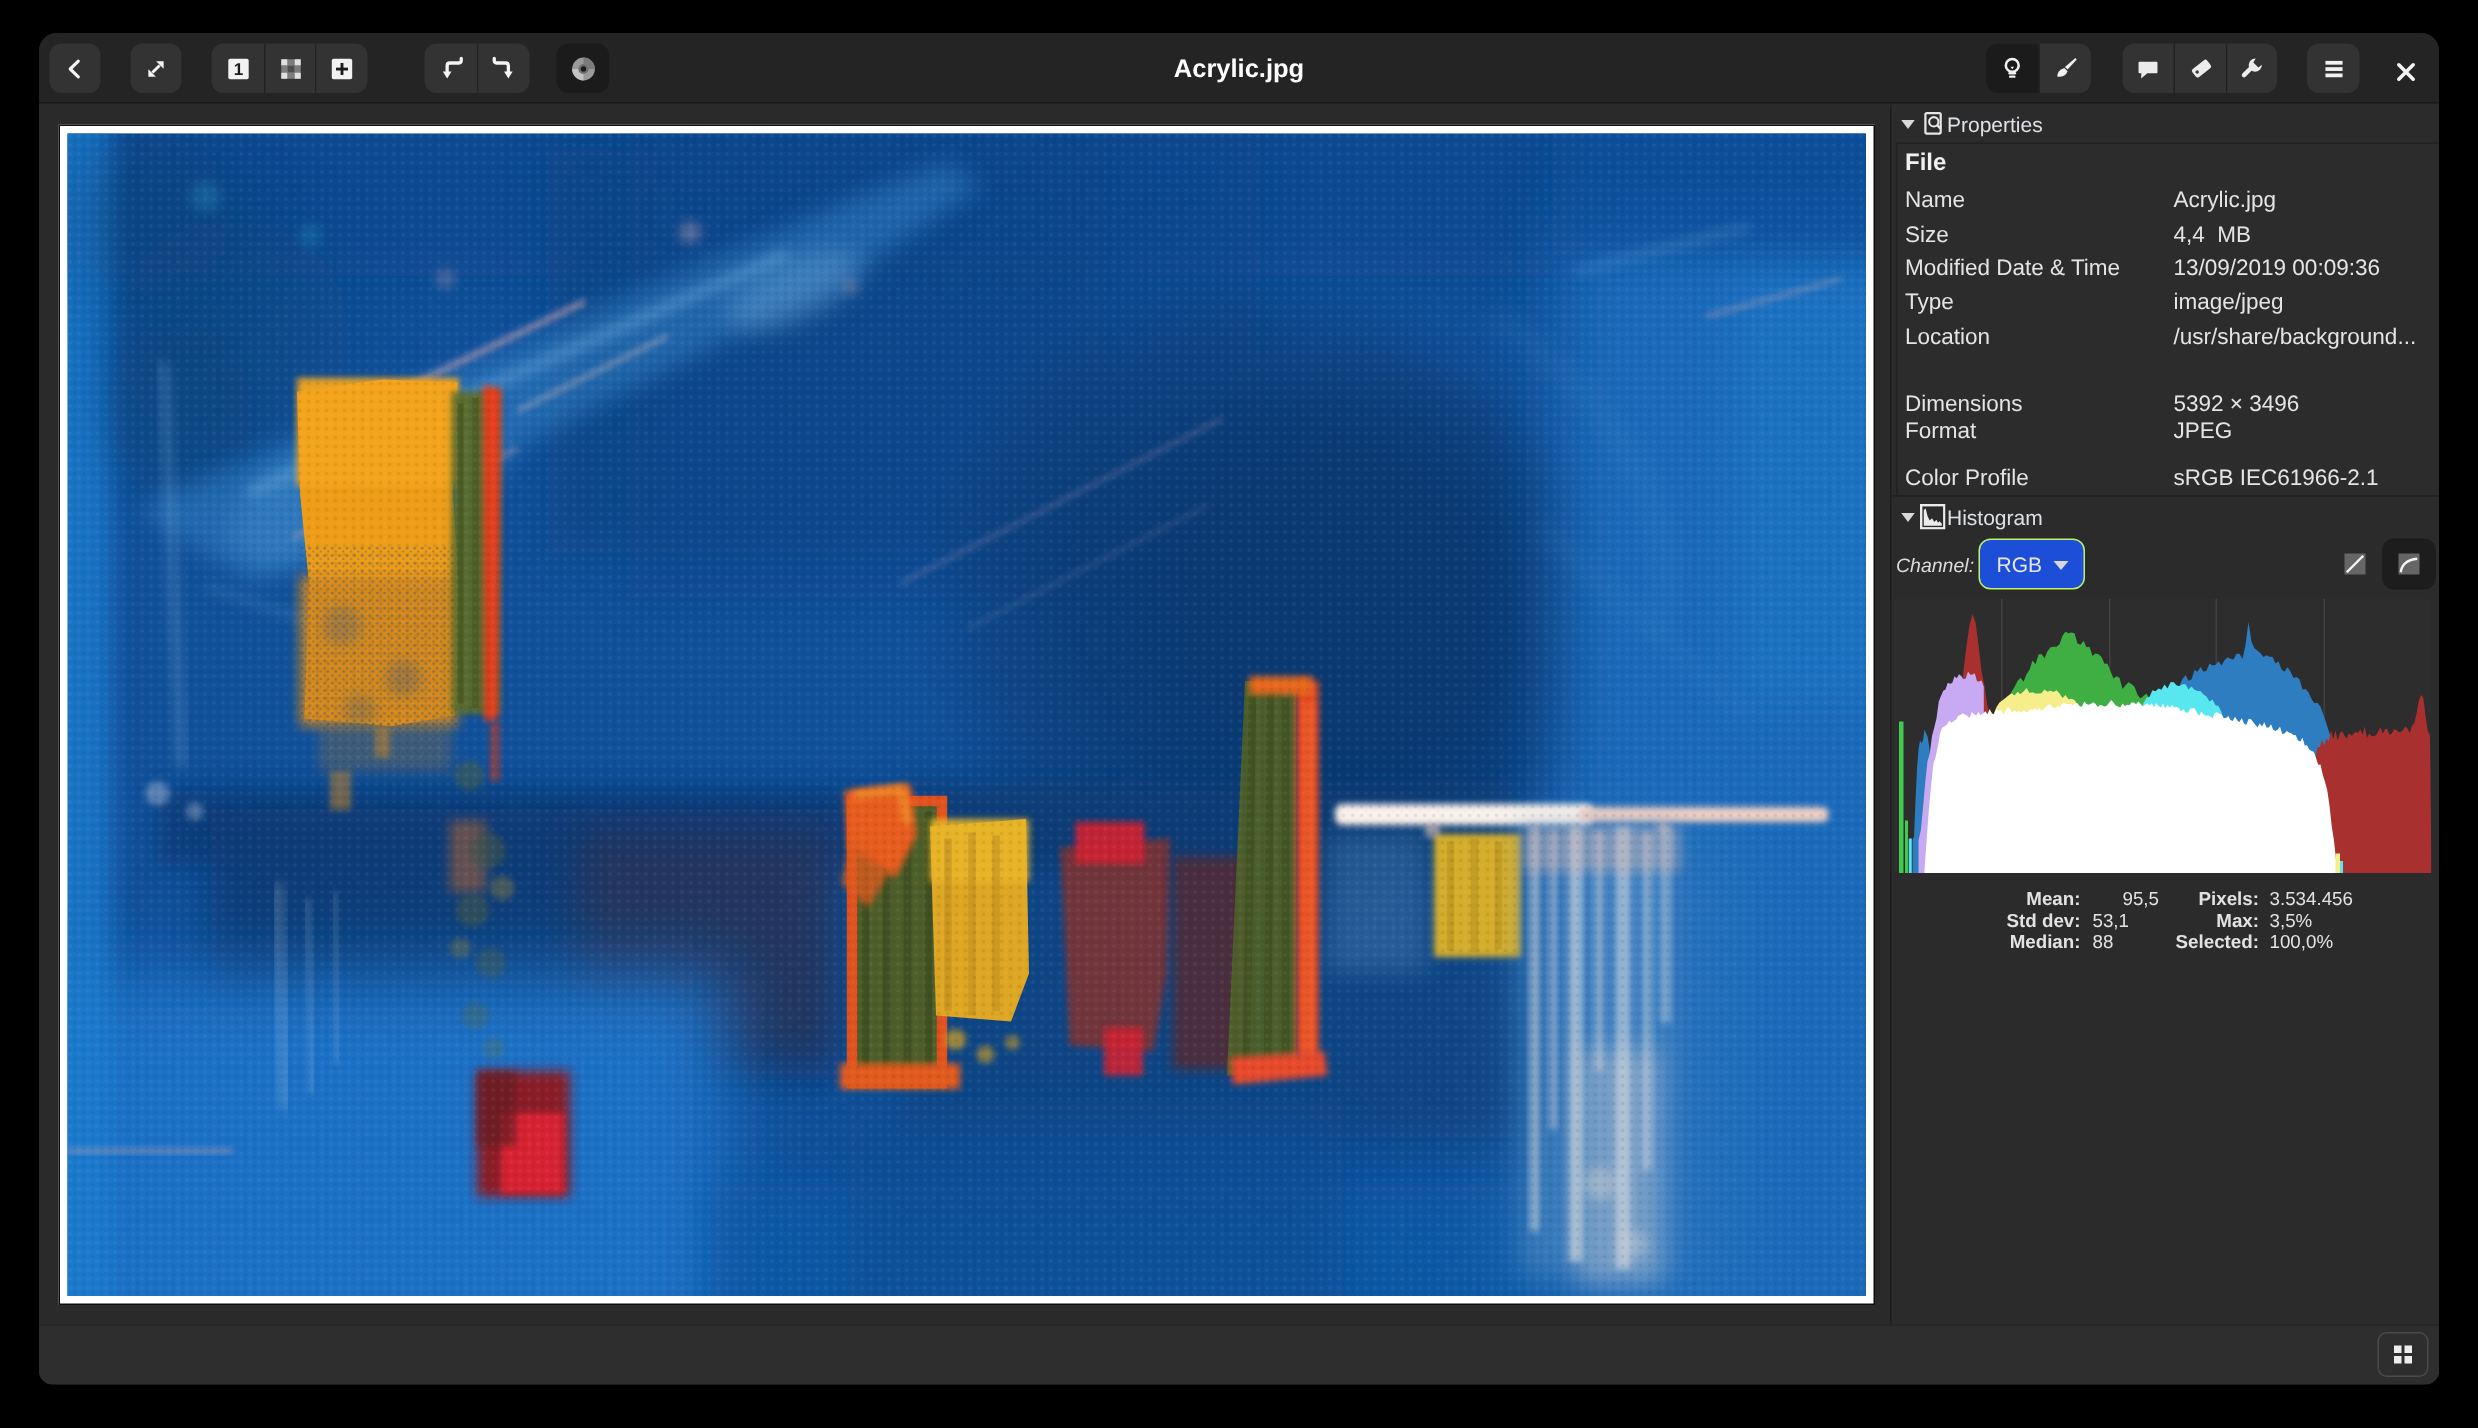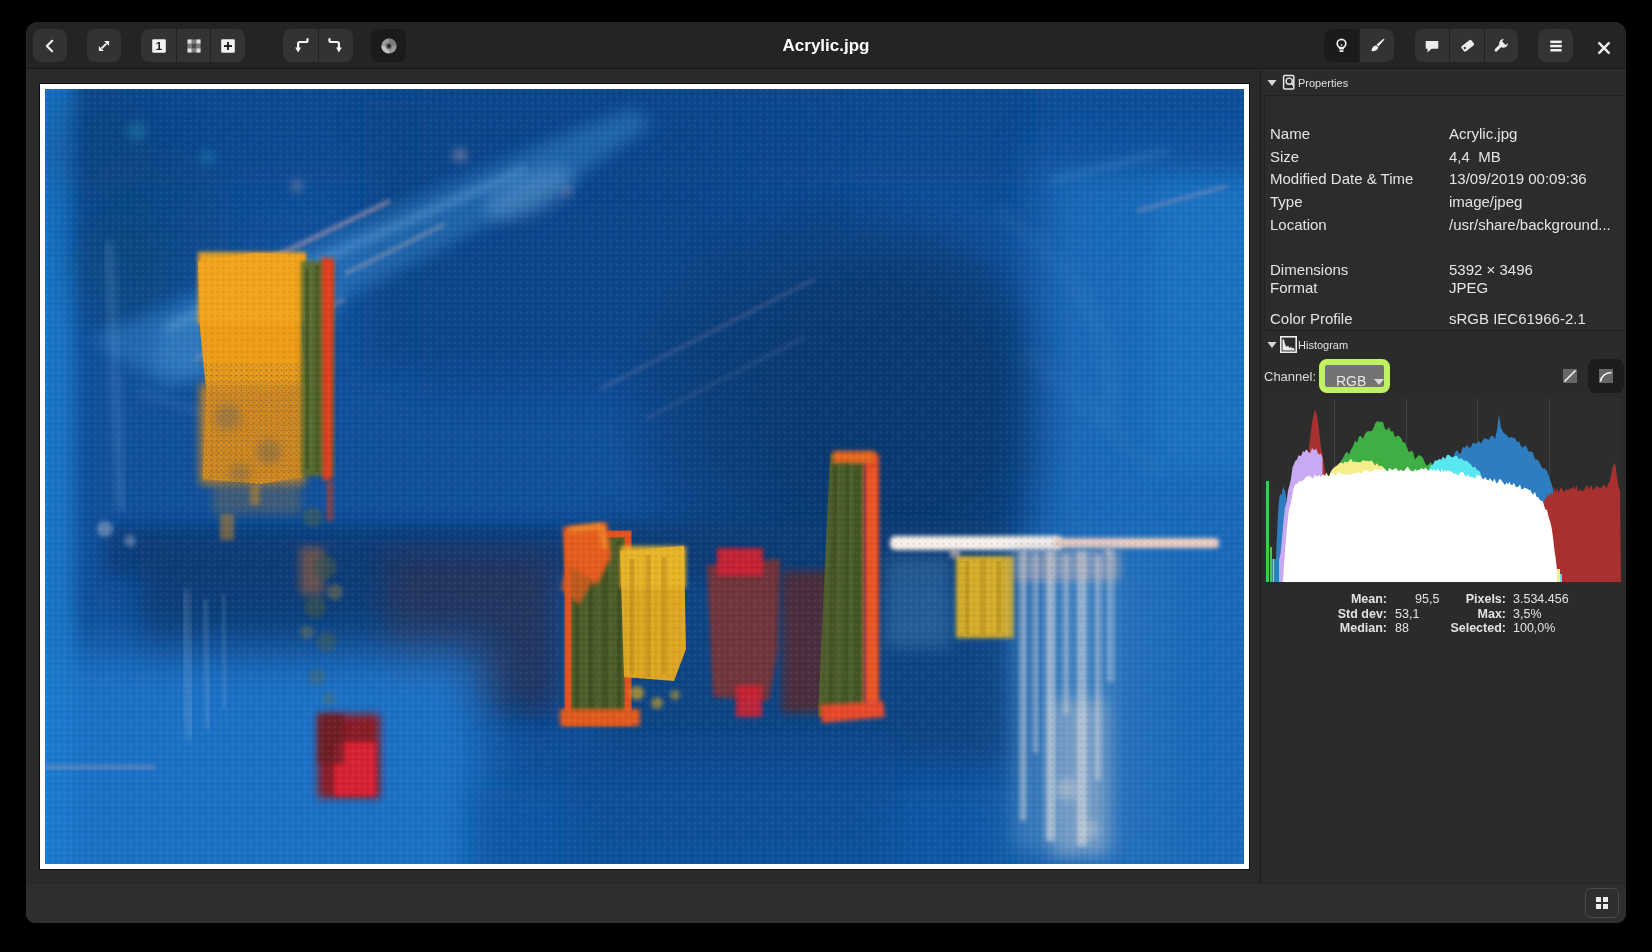--- a/index.html
+++ b/index.html
@@ -25,21 +25,21 @@
   .mainpane { position:absolute; left:0; top:48px; width:1234px; height:813px;
     background:#2a2a2a; }
   .frame { position:absolute; left:13px; top:13px; width:1211px; height:787px;
     background:#ffffff; border:1px solid #0e0e0e; }
   .sidebar { position:absolute; left:1234px; top:48px; width:366px; height:813px;
     background:#2b2b2b; border-left:1px solid #1d1d1d; }
   .statusbar { position:absolute; left:0; top:861px; width:1600px; height:40px;
     background:#2e2e2e; border-top:1px solid #252525; color:#d8d8d8;
     font-size:18px; }
   .exphead { position:absolute; left:0; width:365px; height:26px; color:#dde0e4;
-    font-size:11px; }
+    font-size:14px; }
   .propbody { position:absolute; left:3px; top:25px; width:362px; height:236px;
     background:#2c2c2c; border-top:1px solid #212121; border-bottom:1px solid #212121;
     border-left:1px solid #212121; }
   .prow { position:absolute; left:5px; width:350px; height:22px; color:#e4e4e4;
     font-size:15px; white-space:nowrap; }
   .prow .val { position:absolute; left:179px; top:0; }
   .phead { font-weight:bold; font-size:16px; color:#f0f0f0; }
   .statrow { position:absolute; font-size:12.5px; color:#e2e2e2; white-space:nowrap; }
   .statrow b { position:absolute; text-align:right; width:100px; }
   .statrow span.v { position:absolute; }
@@ -357,20 +357,21 @@
           <path d="M0.5 1 L9.5 1 L5 7 Z" fill="#d8d8d8"></path>
         </svg>
       <svg width="17" height="17" viewBox="0 0 17 17" style="position:absolute;left:20px;top:4px;">
         <rect x="2.6" y="1.4" width="10.2" height="13.6" rx="1" fill="none" stroke="#e6e6e6" stroke-width="1.5"></rect>
         <circle cx="8.2" cy="7.2" r="3.1" fill="none" stroke="#e6e6e6" stroke-width="1.4"></circle>
         <path d="M10.3 9.3 L12.6 11.6" stroke="#e6e6e6" stroke-width="1.6"></path>
       </svg>
       <span style="position:absolute;left:37px;">Properties</span>
     </div>
     <div class="propbody">
+      <div class="prow phead" style="top:4px;">File</div>
       <div class="prow" style="top:29px;">Name<span class="val">Acrylic.jpg</span></div>
       <div class="prow" style="top:51.5px;">Size<span class="val">4,4&nbsp; MB</span></div>
       <div class="prow" style="top:74px;">Modified Date &amp; Time<span class="val">13/09/2019 00:09:36</span></div>
       <div class="prow" style="top:97px;">Type<span class="val">image/jpeg</span></div>
       <div class="prow" style="top:120px;">Location<span class="val">/usr/share/background...</span></div>
       <div class="prow" style="top:142.5px;margin-top:40px;">Format<span class="val">JPEG</span></div>
       <div class="prow" style="top:165px;">Dimensions<span class="val">5392 × 3496</span></div>
       <div class="prow" style="top:213.5px;">Color Profile<span class="val">sRGB IEC61966-2.1</span></div>
     </div>
 
@@ -379,22 +380,22 @@
       <svg width="10" height="8" viewBox="0 0 10 8" style="position:absolute;left:6px;top:10px;">
           <path d="M0.5 1 L9.5 1 L5 7 Z" fill="#d8d8d8"></path>
         </svg>
       <svg width="17" height="17" viewBox="0 0 17 17" style="position:absolute;left:19px;top:5px;">
         <rect x="0.8" y="0.8" width="15.4" height="15.4" fill="#2b2b2b" stroke="#ececec" stroke-width="1.6"></rect>
         <path d="M2.5 14.5 L2.5 4 L3.8 3 L5 8 L6.5 11 L8 9.5 L9.5 12 L11 10.5 L12 12.5 L13 11.5 L14.5 13 L14.5 14.5 Z" fill="#ececec"></path>
       </svg>
       <span style="position:absolute;left:37px;">Histogram</span>
     </div>
 
-    <div style="position:absolute;left:3px;top:299px;font-size:13px;color:#dcdcdc;">Channel:</div>
-    <div style="position:absolute;left:58px;top:289px;width:71px;height:34px;background:#737373;border:6px solid #bef264;border-radius:8px;">
+    <div style="position:absolute;left:3px;top:299px;font-size:13px;color:#dcdcdc;font-style:italic;">Channel:</div>
+    <div style="position:absolute;left:58px;top:289px;width:71px;height:34px;background:#1d4ed8;border:1px solid #bef264;border-radius:8px;">
       <span style="position:absolute;left:11px;top:8px;font-size:14px;color:#e6e6e6;">RGB</span>
       <svg width="12" height="8" viewBox="0 0 12 8" style="position:absolute;left:48px;top:13px;">
           <path d="M1 1 L11 1 L6 7 Z" fill="#d8d8d8"></path>
         </svg>
     </div>
     <div style="position:absolute;left:302px;top:299px;width:14px;height:14px;background:#666666;">
       <svg width="14" height="14" viewBox="0 0 14 14">
           <path d="M1.5 12.5 L12.5 1.5" stroke="#f5f5f5" stroke-width="1.6"></path>
         </svg>
     </div>

